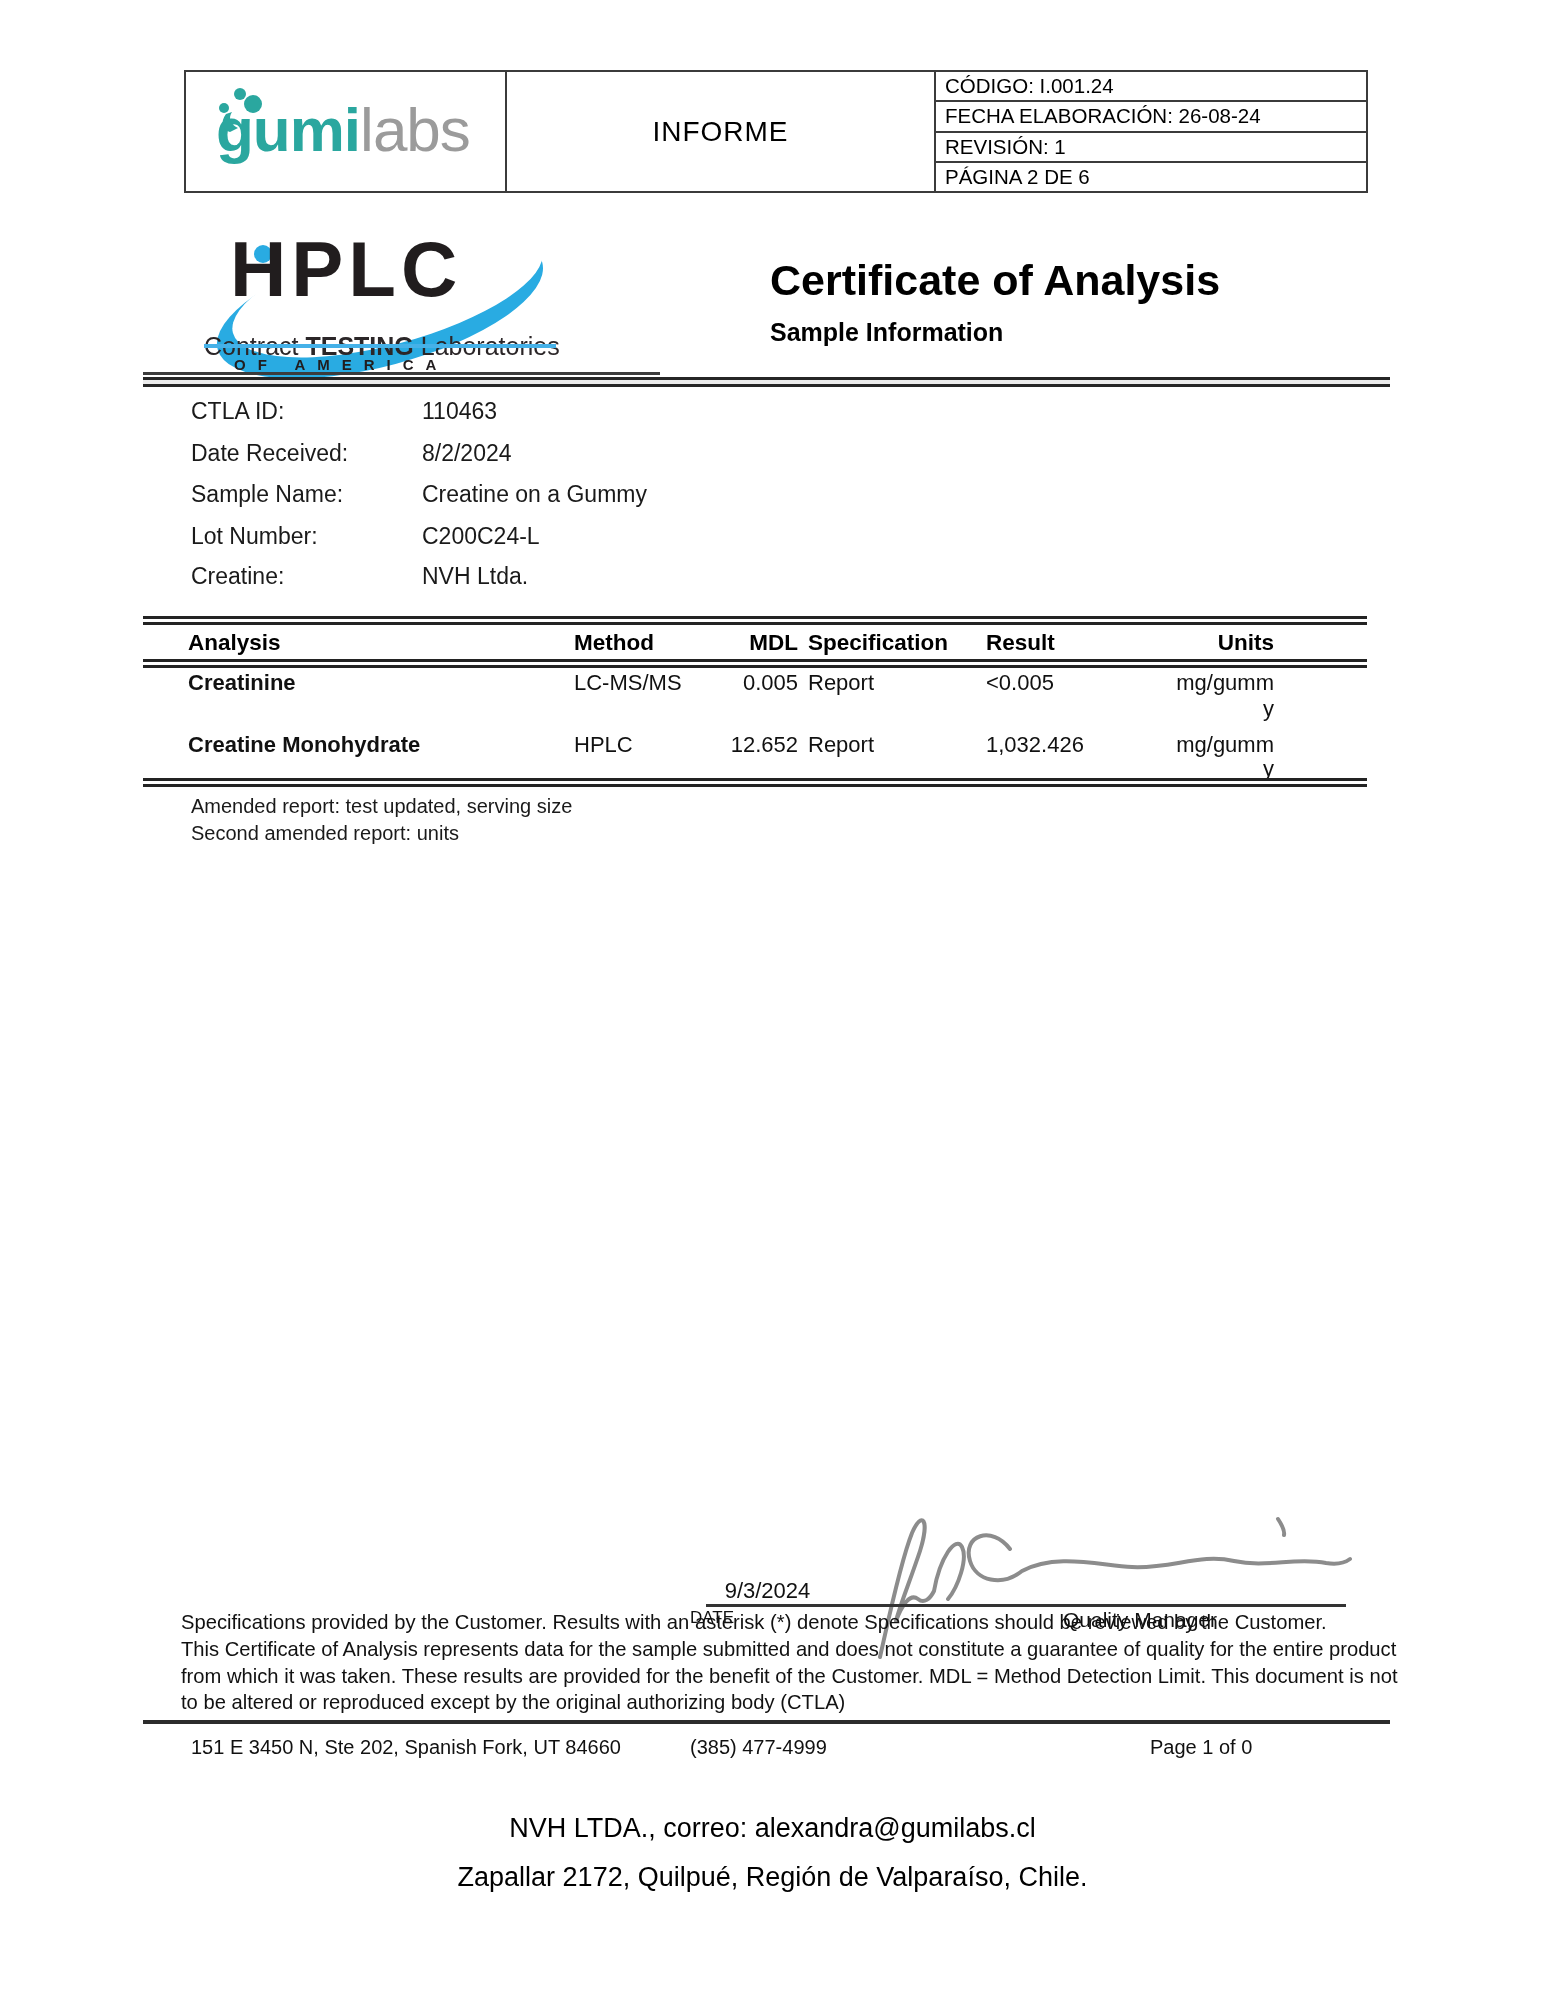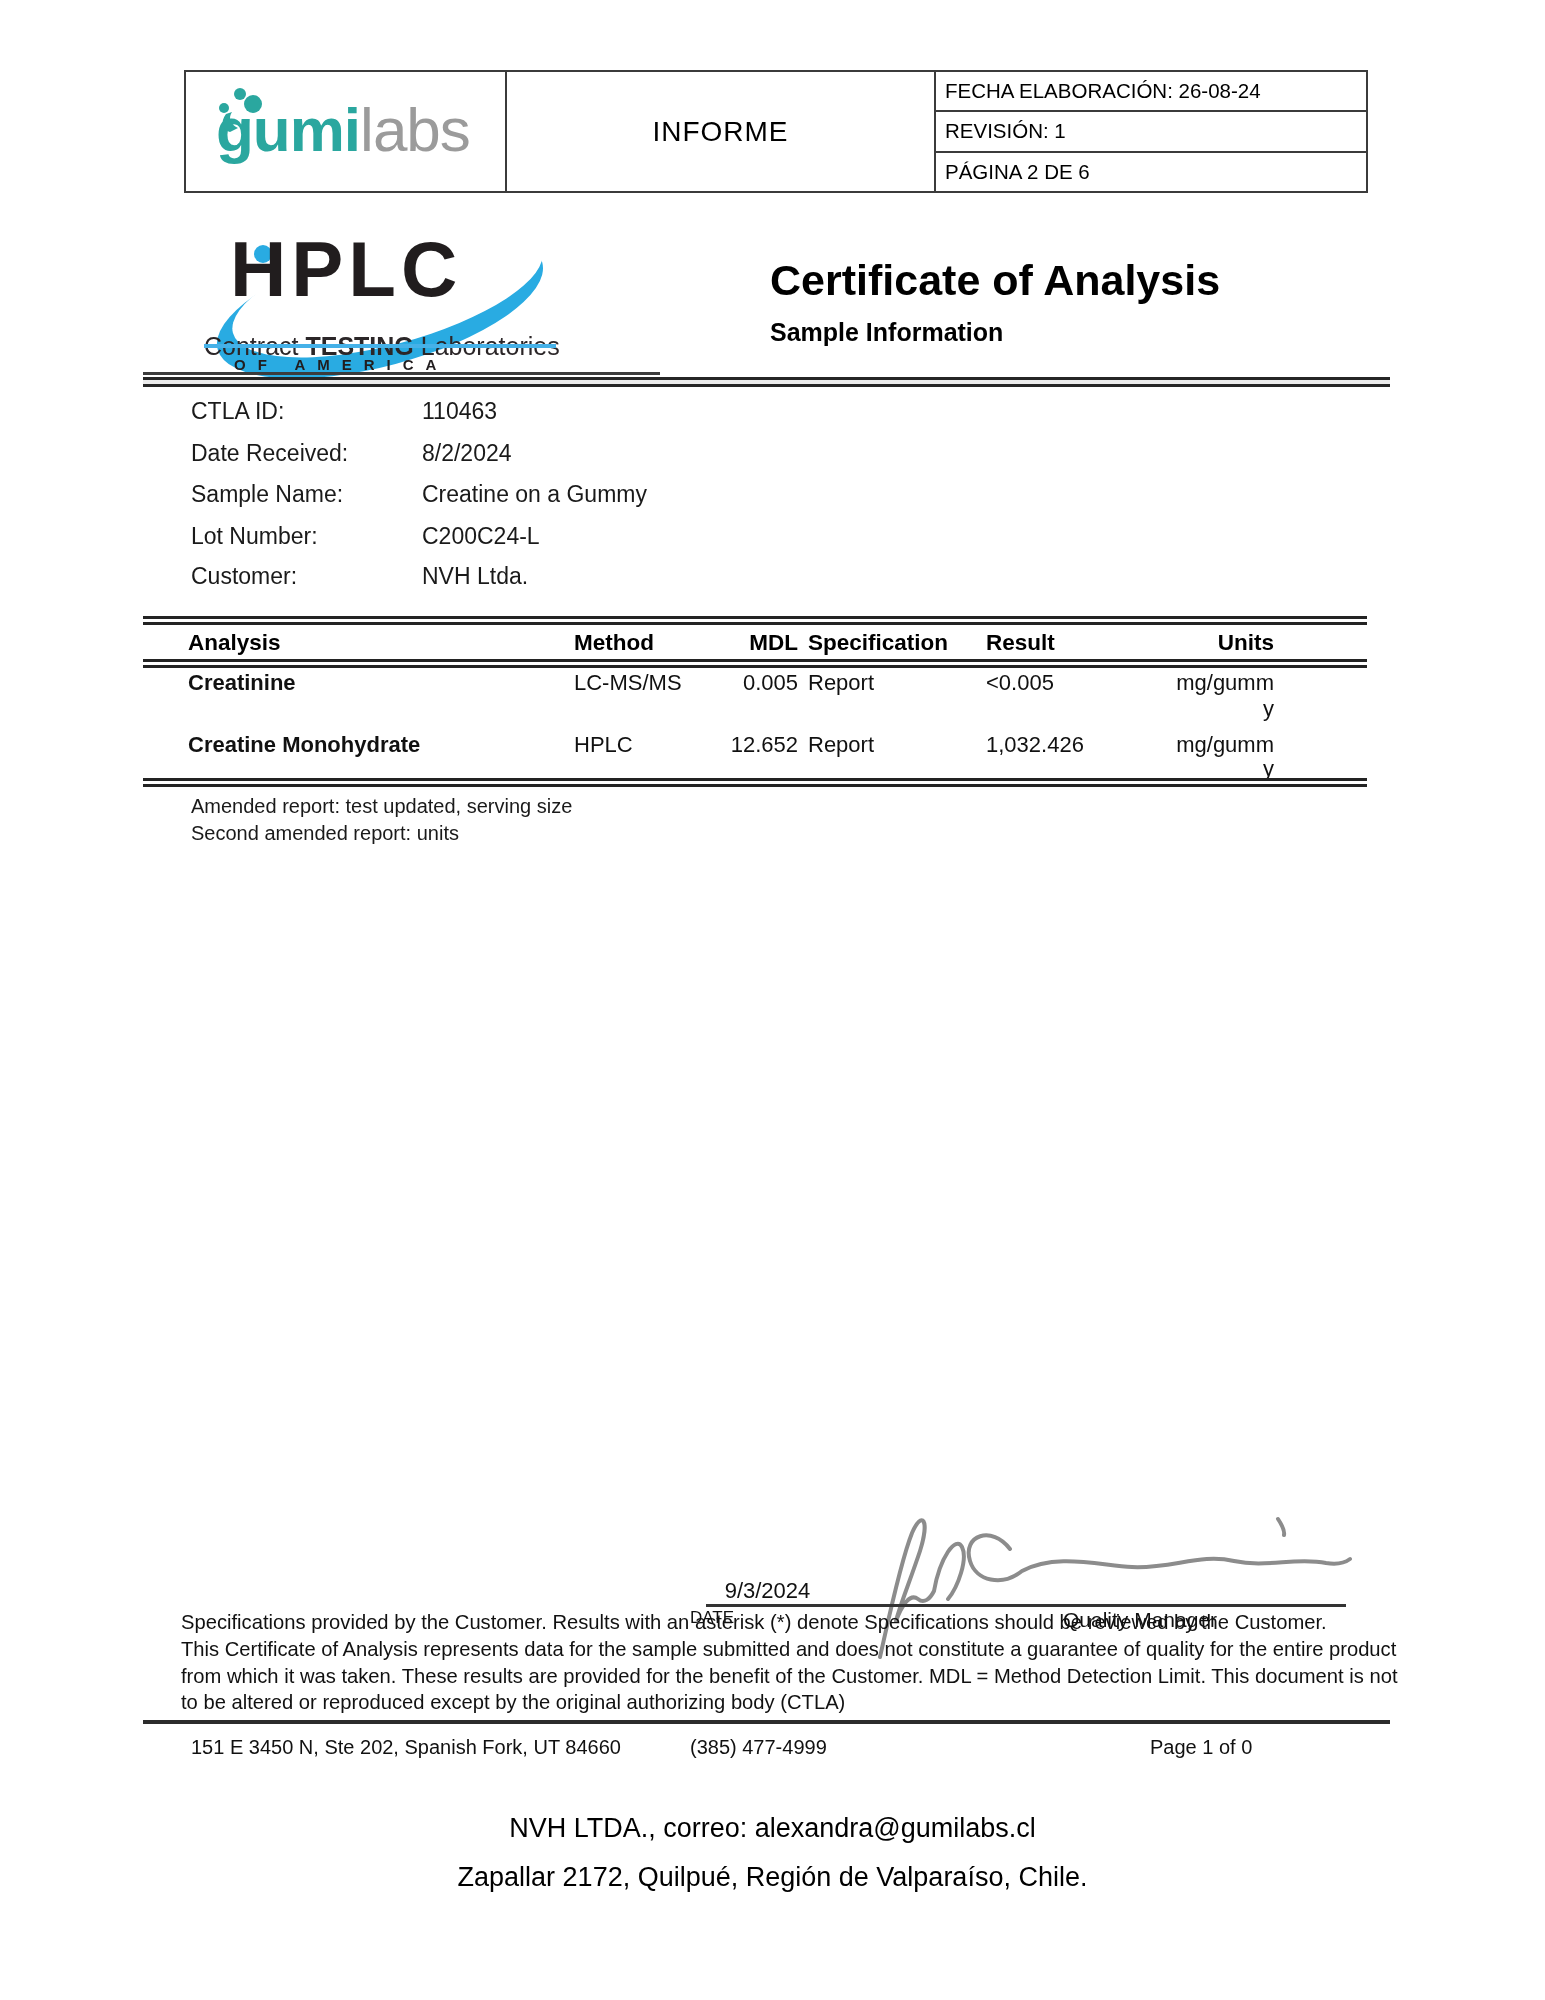--- a/index.html
+++ b/index.html
@@ -93,20 +93,21 @@
       </div>
       <svg class="gumi-bubbles" width="100" height="60" viewBox="0 0 100 60">
         <circle cx="54" cy="22" r="6" fill="#2aa79f"></circle>
         <circle cx="38" cy="36" r="5" fill="#2aa79f"></circle>
         <circle cx="67" cy="32" r="9" fill="#2aa79f"></circle>
         <path d="M40,42 C34,50 36,58 44,60 L52,56 C44,52 42,46 46,40 Z" fill="#2aa79f"></path>
       </svg>
     </div>
     <div class="hb-cell2">INFORME</div>
     <div class="hb-cell3">
+      <div class="meta-row">CÓDIGO: I.001.24</div>
       <div class="meta-row">FECHA ELABORACIÓN: 26-08-24</div>
       <div class="meta-row">REVISIÓN: 1</div>
       <div class="meta-row">PÁGINA 2 DE 6</div>
     </div>
   </div>
 
   <svg class="abs ctla-swoosh" width="350" height="150" viewBox="0 0 350 150">
     <ellipse cx="175" cy="78" rx="168" ry="60" fill="#29abe2" transform="rotate(-15 175 78)"></ellipse>
     <ellipse cx="186" cy="66" rx="160" ry="53" fill="#ffffff" transform="rotate(-15 175 78)"></ellipse>
     <circle cx="58" cy="26" r="9" fill="#29abe2"></circle>
@@ -124,21 +125,21 @@
 
   <div>
     <div class="abs fld-label" style="top:398px">CTLA ID:</div>
     <div class="abs fld-value" style="top:398px">110463</div>
     <div class="abs fld-label" style="top:440px">Date Received:</div>
     <div class="abs fld-value" style="top:440px">8/2/2024</div>
     <div class="abs fld-label" style="top:481px">Sample Name:</div>
     <div class="abs fld-value" style="top:481px">Creatine on a Gummy</div>
     <div class="abs fld-label" style="top:523px">Lot Number:</div>
     <div class="abs fld-value" style="top:523px">C200C24-L</div>
-    <div class="abs fld-label" style="top:563px">Customer:</div>
+    <div class="abs fld-label" style="top:563px">Creatine:</div>
     <div class="abs fld-value" style="top:563px">NVH Ltda.</div>
   </div>
 
   <div class="abs t-rule t-top"></div>
   <div>
     <div class="abs th col-analysis" style="top:630px">Analysis</div>
     <div class="abs th col-method" style="top:630px">Method</div>
     <div class="abs th col-mdl" style="top:630px">MDL</div>
     <div class="abs th col-spec" style="top:630px">Specification</div>
     <div class="abs th col-result" style="top:630px">Result</div>

